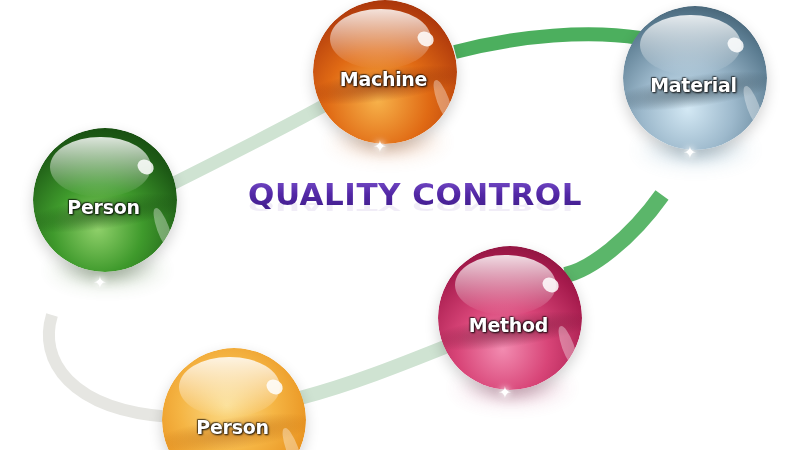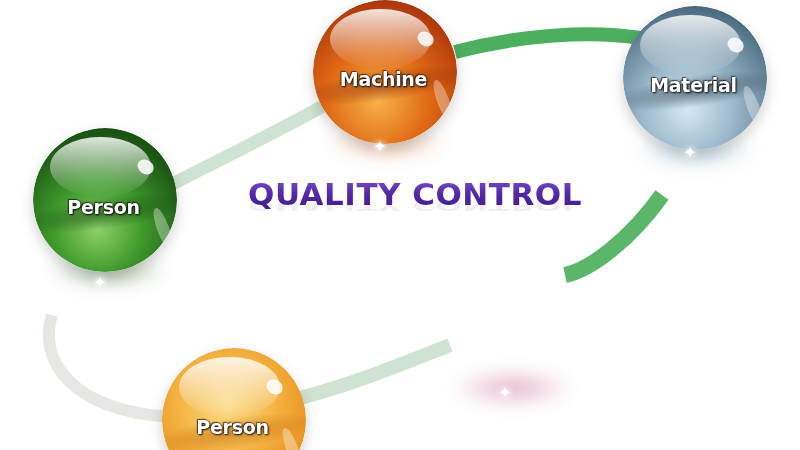--- a/index.html
+++ b/index.html
@@ -172,20 +172,28 @@
   <div class="sphere" style="left:623px; top:6px; width:144px; height:144px;">
     <div class="base" style="background: radial-gradient(circle at 45% 72%, #d3e8f4 0%, #9db9cc 35%, #5a7b90 70%, #27404f 100%);"></div>
     <div class="band" style="background: radial-gradient(ellipse, #1c2f3a 0%, rgba(28,47,58,0) 70%);"></div>
     <div class="gloss"></div>
     <div class="gloss-dot"></div>
     <div class="rim"></div>
     <div class="label">Material</div>
   </div>
   <div class="sparkle" style="left:683px; top:146px;">✦</div>
 
+  <div class="sphere" style="left:438px; top:246px; width:144px; height:144px;">
+    <div class="base" style="background: radial-gradient(circle at 45% 72%, #f28bb0 0%, #d84578 35%, #a51a4c 70%, #6e0d2e 100%);"></div>
+    <div class="band" style="background: radial-gradient(ellipse, #5a0a26 0%, rgba(90,10,38,0) 70%);"></div>
+    <div class="gloss"></div>
+    <div class="gloss-dot"></div>
+    <div class="rim"></div>
+    <div class="label">Method</div>
+  </div>
   <div class="sparkle" style="left:498px; top:386px;">✦</div>
 
   <div class="sphere" style="left:162px; top:348px; width:144px; height:144px;">
     <div class="base" style="background: radial-gradient(circle at 45% 40%, #fbdc8a 0%, #f5b544 40%, #e8911e 75%, #c06a0c 100%);"></div>
     <div class="band" style="background: radial-gradient(ellipse, #b8620a 0%, rgba(184,98,10,0) 70%);"></div>
     <div class="gloss"></div>
     <div class="gloss-dot"></div>
     <div class="rim"></div>
     <div class="label">Person</div>
   </div>

